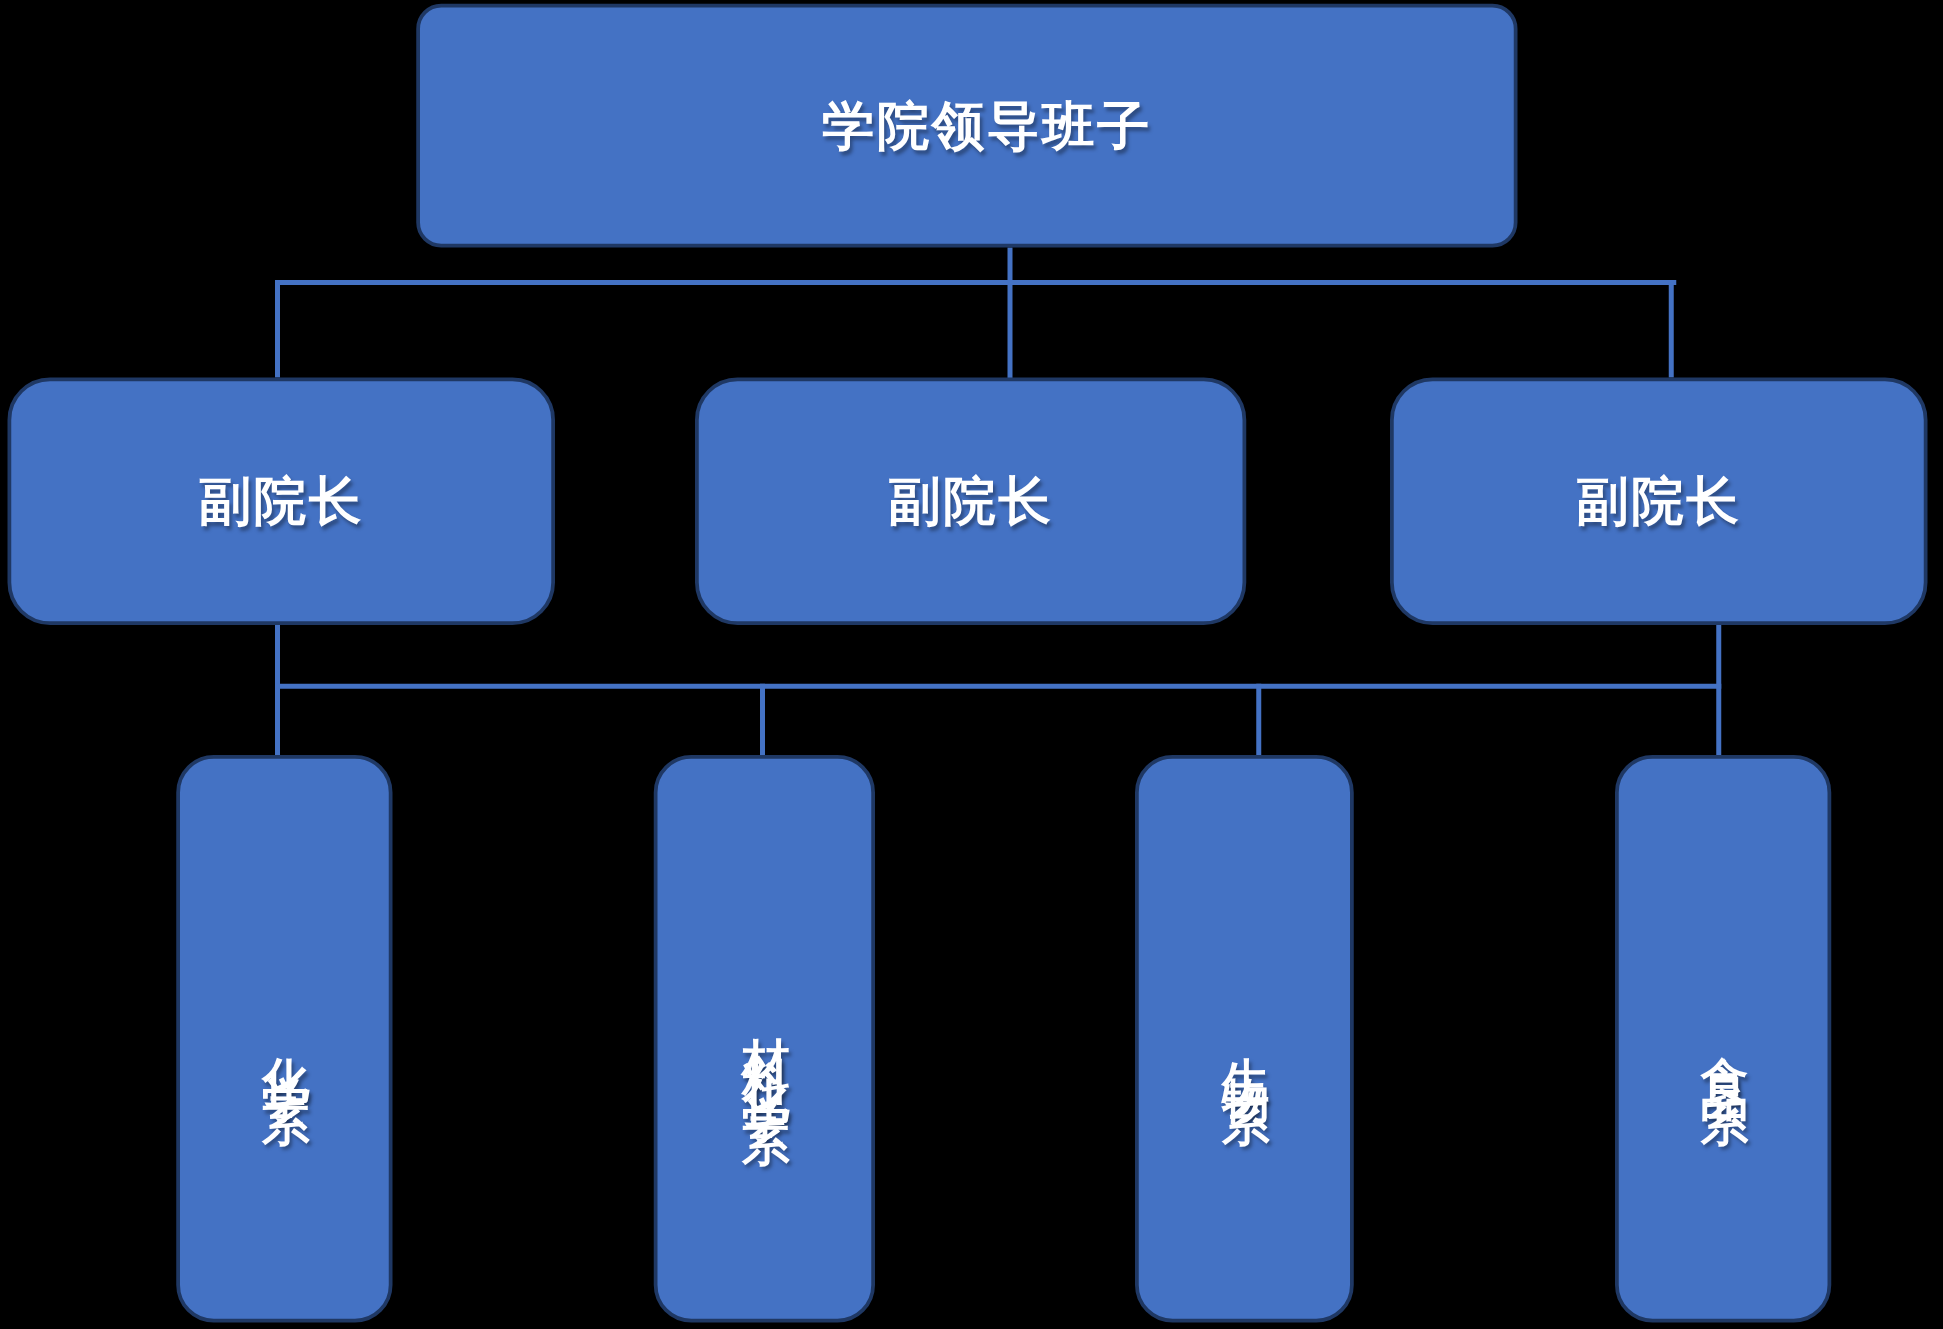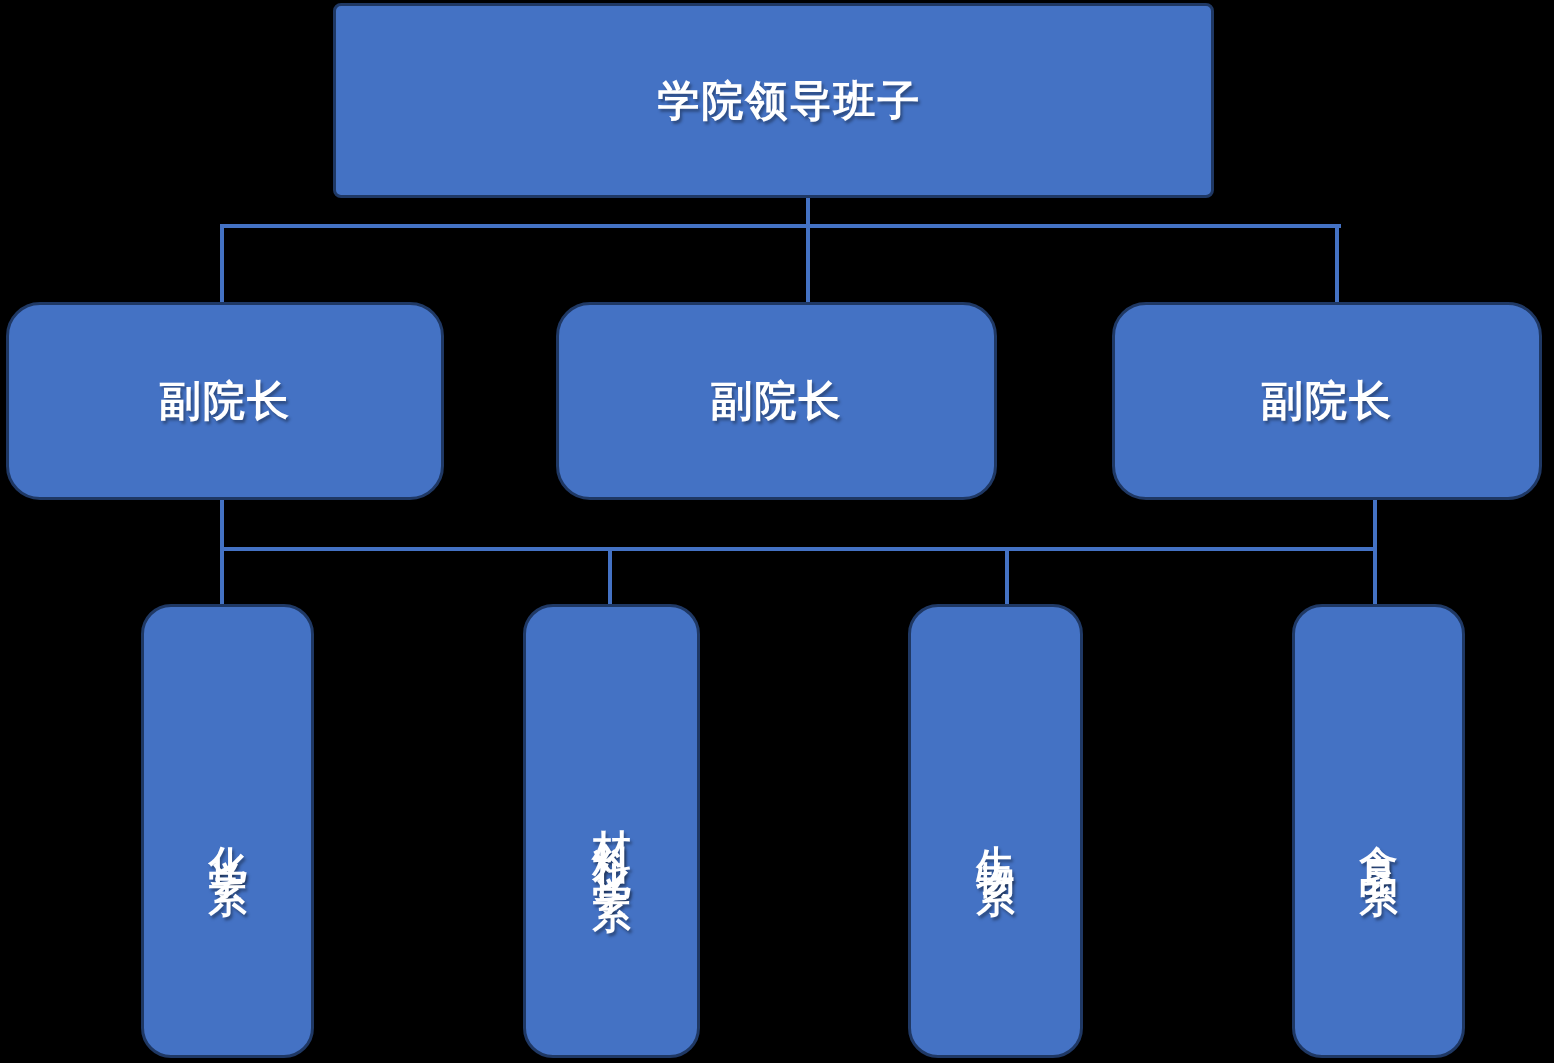--- a/index.html
+++ b/index.html
@@ -44,21 +44,21 @@
     letter-spacing: 16px;
     
     margin-bottom: -16px;
   }
   .line {
     position: absolute;
     background: var(--connector);
   }
 
   
-  .n-root { left: 333px; top: 3px;   width: 881px; height: 195px; border-radius: 8px; padding-left: 32px; }
+  .n-root { left: 333px; top: 3px;   width: 881px; height: 195px; border-radius: 20px; padding-left: 32px; }
   .n-vd1  { left: 6px;    top: 302px; width: 438px; height: 198px; border-radius: 34px; }
   .n-vd2  { left: 556px;  top: 302px; width: 441px; height: 198px; border-radius: 34px; }
   .n-vd3  { left: 1112px; top: 302px; width: 430px; height: 198px; border-radius: 34px; }
   .n-d1   { left: 141px;  top: 604px; width: 173px; height: 454px; }
   .n-d2   { left: 523px;  top: 604px; width: 177px; height: 454px; }
   .n-d3   { left: 908px;  top: 604px; width: 175px; height: 454px; }
   .n-d4   { left: 1292px; top: 604px; width: 173px; height: 454px; }
 
   
   .c-root-stem { left: 806px;  top: 198px; width: 4px;    height: 106px; }

